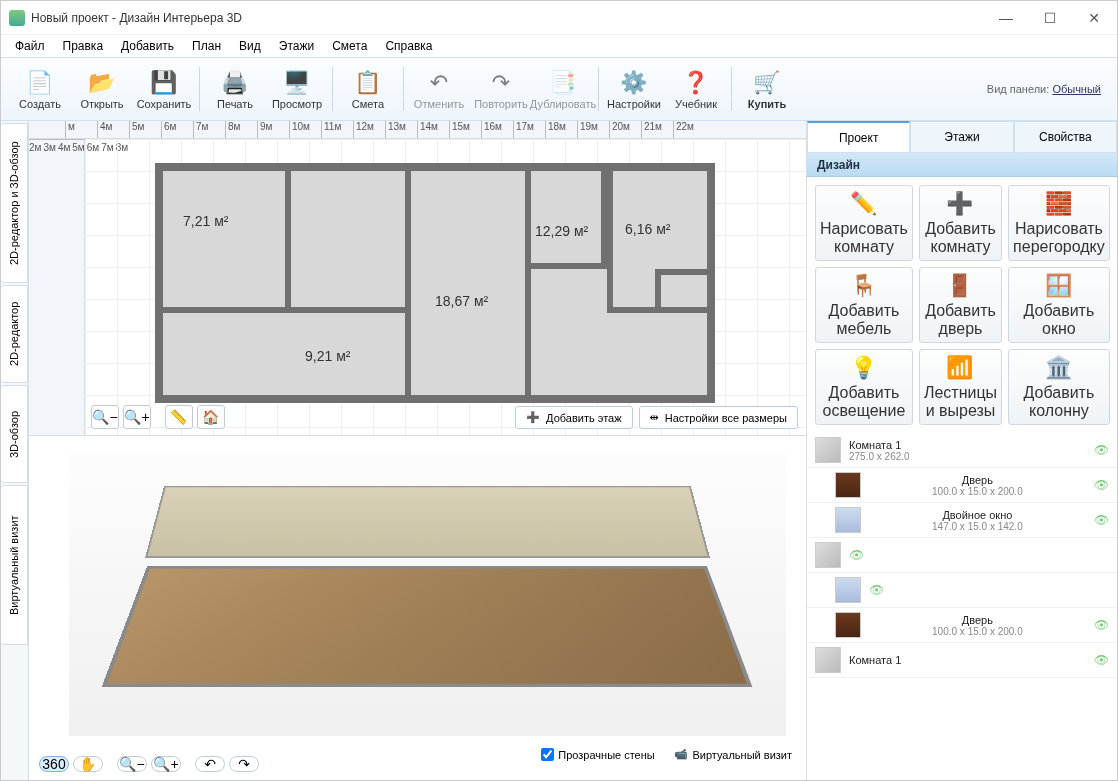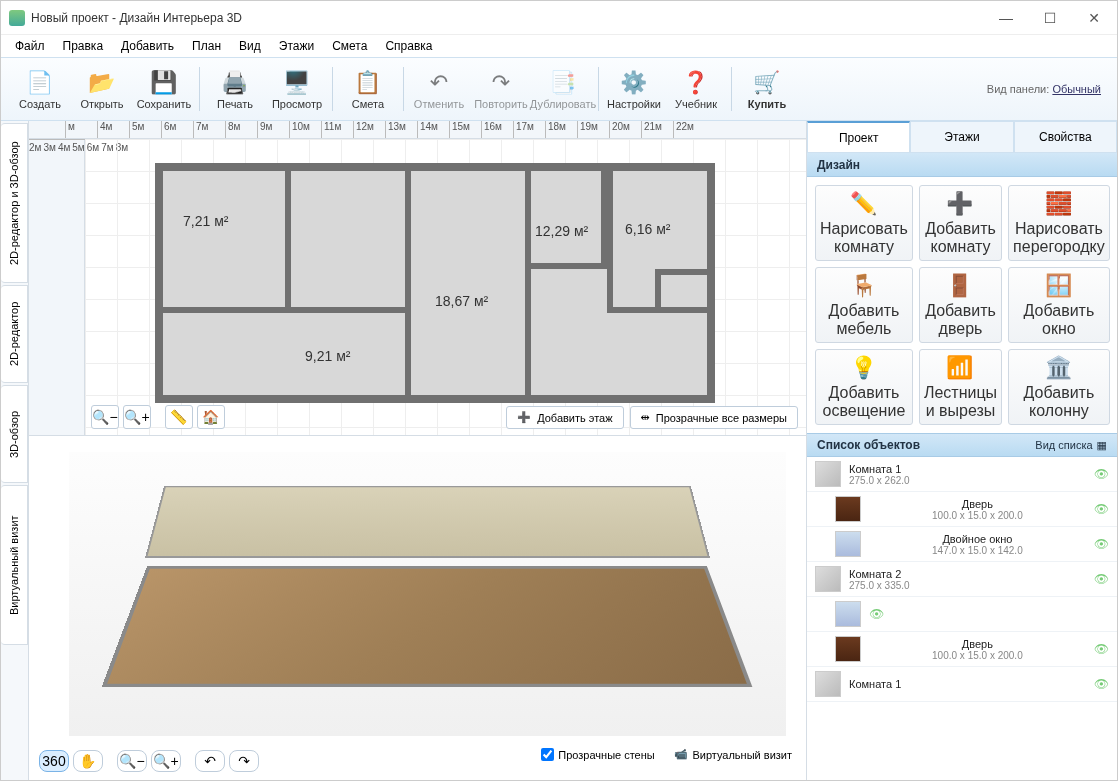--- a/index.html
+++ b/index.html
@@ -59,21 +59,21 @@
 .plan-actions .abtn { background: #fff; border: 1px solid #bfcddb; border-radius: 3px; padding: 4px 10px; display: flex; align-items: center; gap: 6px; cursor: pointer; font-size: 11px; }
 
 .view3d { flex: 1; background: #fff; position: relative; border-top: 1px solid #d5dde5; }
 .view3d-render { position: absolute; left: 40px; right: 20px; top: 16px; bottom: 44px; background: linear-gradient(#fdfdfd,#f0f0f0); }
 .iso { position: absolute; inset: 0; }
 .iso-floor { position: absolute; left: 8%; right: 8%; top: 30%; bottom: 10%; background: linear-gradient(135deg,#b89468 0%, #9f7f56 50%, #8a6c48 100%); transform: perspective(800px) rotateX(45deg); border: 4px solid #8a8a8a; }
 .iso-wall { position: absolute; background: linear-gradient(#d9d2b8,#c9c1a4); border: 2px solid #999; }
 .iso-wall.w1 { left: 12%; top: 8%; width: 76%; height: 32%; transform: perspective(800px) rotateX(38deg); }
 
 .view3d-tools { position: absolute; left: 10px; bottom: 8px; display: flex; gap: 4px; align-items: center; }
-.view3d-tools .btn { width: 30px; height: 22px; background: #fff; border: 1px solid #bfcddb; border-radius: 8px; display: flex; align-items: center; justify-content: center; font-size: 14px; cursor: pointer; }
+.view3d-tools .btn { width: 30px; height: 16px; background: #fff; border: 1px solid #bfcddb; border-radius: 8px; display: flex; align-items: center; justify-content: center; font-size: 14px; cursor: pointer; }
 .view3d-tools .btn.active { background: #dbeeff; border-color: #7ab3e6; }
 .view3d-right { position: absolute; right: 14px; bottom: 19px; display: flex; gap: 20px; align-items: center; font-size: 11px; }
 .view3d-right label { display: flex; align-items: center; gap: 4px; cursor: pointer; }
 
 
 .rpanel { width: 310px; display: flex; flex-direction: column; background: #14b8a6; }
 .rtabs { height: 32px; display: flex; border-bottom: 1px solid #cfe1f0; }
 .rtab { flex: 1; display: flex; align-items: center; justify-content: center; font-size: 12px; border: 1px solid #cfe1f0; border-bottom: none; background: #eef5fb; cursor: pointer; }
 .rtab.active { background: #fff; border-top: 2px solid #5a9fd6; }
 
@@ -256,21 +256,21 @@
           <div class="btn">📏</div>
           <div class="btn">🏠</div>
         </div>
         <div class="plan-actions">
           <div class="abtn">
               <span>➕</span>
               <span>Добавить этаж</span>
             </div>
           <div class="abtn">
               <span>⇹</span>
-              <span>Прозрачные все размеры</span>
+              <span>Настройки все размеры</span>
             </div>
         </div>
       </div>
     </div>
 
     <div class="view3d">
       <div class="view3d-render">
         <div class="iso">
           <div class="iso-floor"></div>
           <div class="iso-wall w1"></div>
@@ -337,27 +337,20 @@
         </div>
         <div class="dbtn">
           <div class="ico">📶</div>
           <div class="lbl">Лестницы и вырезы</div>
         </div>
         <div class="dbtn">
           <div class="ico">🏛️</div>
           <div class="lbl">Добавить колонну</div>
         </div>
       </div>
-    <div class="objlist-head">
-      <span>Список объектов</span>
-      <div class="right">
-          <span>Вид списка</span> 
-          <span>▦</span>
-        </div>
-    </div>
     <div class="objlist" id="objlist">
         <div class="obj-item">
           <div class="thumb room"></div>
           <div class="info">
             <div class="nm">Комната 1</div>
             <div class="dim">275.0 x 262.0</div>
           </div>
           <div class="eye">👁</div>
         </div>
         <div class="obj-item indent">
@@ -371,24 +364,20 @@
         <div class="obj-item indent">
           <div class="thumb win"></div>
           <div class="info">
             <div class="nm">Двойное окно</div>
             <div class="dim">147.0 x 15.0 x 142.0</div>
           </div>
           <div class="eye">👁</div>
         </div>
         <div class="obj-item">
           <div class="thumb room"></div>
-          <div class="info">
-            <div class="nm">Комната 2</div>
-            <div class="dim">275.0 x 335.0</div>
-          </div>
           <div class="eye">👁</div>
         </div>
         <div class="obj-item indent">
           <div class="thumb win"></div>
           <div class="eye">👁</div>
         </div>
         <div class="obj-item indent">
           <div class="thumb door"></div>
           <div class="info">
             <div class="nm">Дверь</div>

